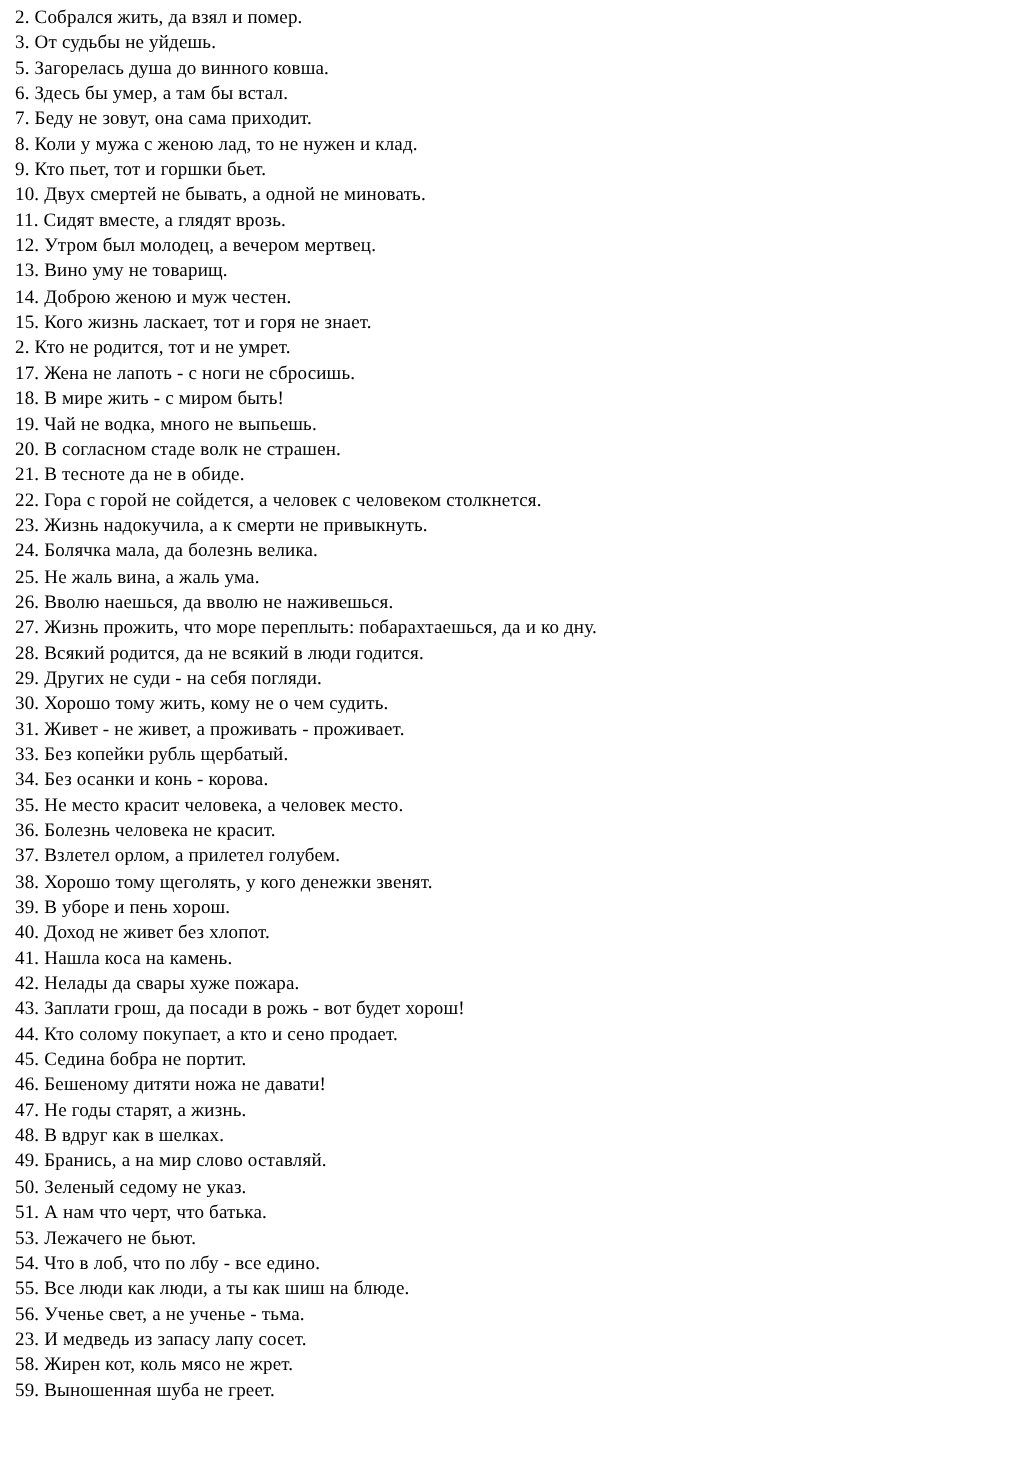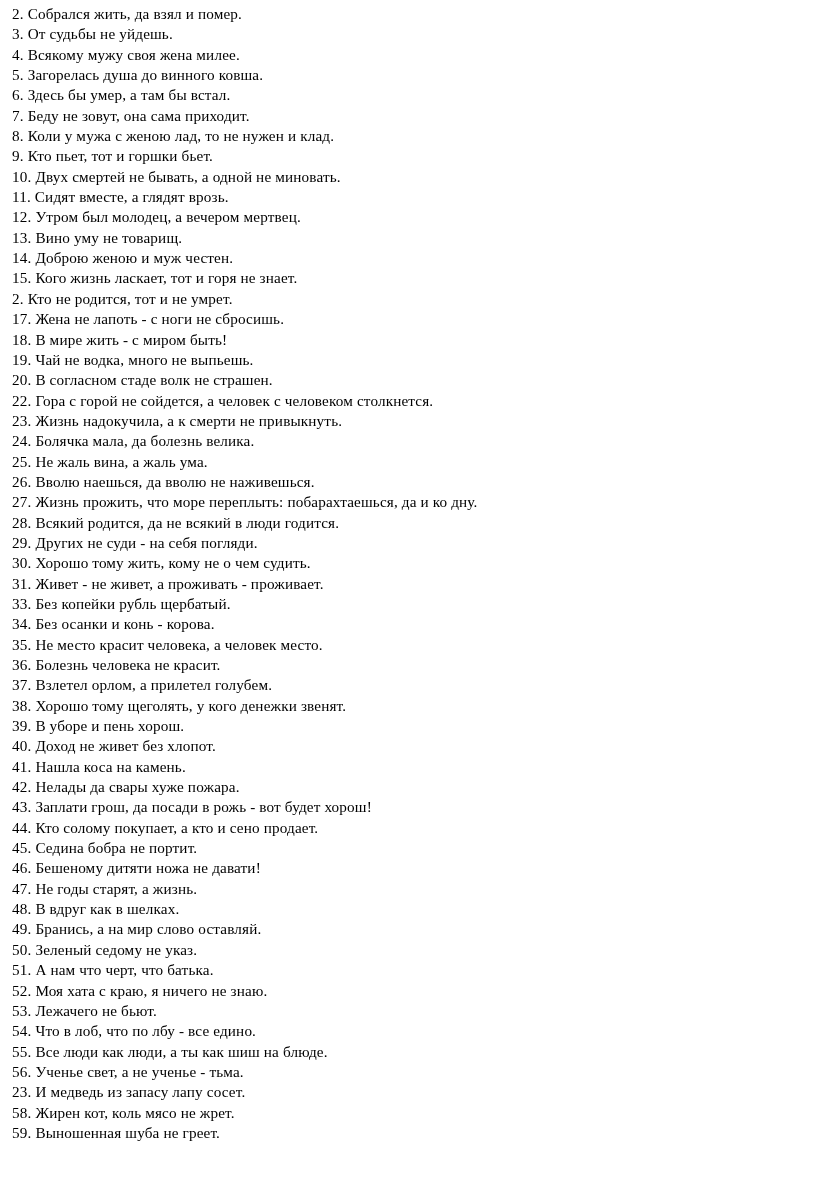--- a/index.html
+++ b/index.html
@@ -39,37 +39,37 @@
     display: inline;
   }
 </style>
 </head>
 <body>
 
 <div class="page">
   <ul class="proverb-list" id="proverb-list">
       <li class="proverb-item"><span class="proverb-num">2.</span> <span class="proverb-text">Собрался жить, да взял и помер.</span></li>
       <li class="proverb-item"><span class="proverb-num">3.</span> <span class="proverb-text">От судьбы не уйдешь.</span></li>
-      <li class="proverb-item"><span class="proverb-num">4.</span> <span class="proverb-text">Всякому мужу своя жена милее.</span></li>
       <li class="proverb-item"><span class="proverb-num">5.</span> <span class="proverb-text">Загорелась душа до винного ковша.</span></li>
       <li class="proverb-item"><span class="proverb-num">6.</span> <span class="proverb-text">Здесь бы умер, а там бы встал.</span></li>
       <li class="proverb-item"><span class="proverb-num">7.</span> <span class="proverb-text">Беду не зовут, она сама приходит.</span></li>
       <li class="proverb-item"><span class="proverb-num">8.</span> <span class="proverb-text">Коли у мужа с женою лад, то не нужен и клад.</span></li>
       <li class="proverb-item"><span class="proverb-num">9.</span> <span class="proverb-text">Кто пьет, тот и горшки бьет.</span></li>
       <li class="proverb-item"><span class="proverb-num">10.</span> <span class="proverb-text">Двух смертей не бывать, а одной не миновать.</span></li>
       <li class="proverb-item"><span class="proverb-num">11.</span> <span class="proverb-text">Сидят вместе, а глядят врозь.</span></li>
       <li class="proverb-item"><span class="proverb-num">12.</span> <span class="proverb-text">Утром был молодец, а вечером мертвец.</span></li>
       <li class="proverb-item"><span class="proverb-num">13.</span> <span class="proverb-text">Вино уму не товарищ.</span></li>
       <li class="proverb-item"><span class="proverb-num">14.</span> <span class="proverb-text">Доброю женою и муж честен.</span></li>
       <li class="proverb-item"><span class="proverb-num">15.</span> <span class="proverb-text">Кого жизнь ласкает, тот и горя не знает.</span></li>
       <li class="proverb-item"><span class="proverb-num">2.</span> <span class="proverb-text">Кто не родится, тот и не умрет.</span></li>
       <li class="proverb-item"><span class="proverb-num">17.</span> <span class="proverb-text">Жена не лапоть - с ноги не сбросишь.</span></li>
       <li class="proverb-item"><span class="proverb-num">18.</span> <span class="proverb-text">В мире жить - с миром быть!</span></li>
       <li class="proverb-item"><span class="proverb-num">19.</span> <span class="proverb-text">Чай не водка, много не выпьешь.</span></li>
       <li class="proverb-item"><span class="proverb-num">20.</span> <span class="proverb-text">В согласном стаде волк не страшен.</span></li>
+      <li class="proverb-item"><span class="proverb-num">21.</span> <span class="proverb-text">В тесноте да не в обиде.</span></li>
       <li class="proverb-item"><span class="proverb-num">22.</span> <span class="proverb-text">Гора с горой не сойдется, а человек с человеком столкнется.</span></li>
       <li class="proverb-item"><span class="proverb-num">23.</span> <span class="proverb-text">Жизнь надокучила, а к смерти не привыкнуть.</span></li>
       <li class="proverb-item"><span class="proverb-num">24.</span> <span class="proverb-text">Болячка мала, да болезнь велика.</span></li>
       <li class="proverb-item"><span class="proverb-num">25.</span> <span class="proverb-text">Не жаль вина, а жаль ума.</span></li>
       <li class="proverb-item"><span class="proverb-num">26.</span> <span class="proverb-text">Вволю наешься, да вволю не наживешься.</span></li>
       <li class="proverb-item"><span class="proverb-num">27.</span> <span class="proverb-text">Жизнь прожить, что море переплыть: побарахтаешься, да и ко дну.</span></li>
       <li class="proverb-item"><span class="proverb-num">28.</span> <span class="proverb-text">Всякий родится, да не всякий в люди годится.</span></li>
       <li class="proverb-item"><span class="proverb-num">29.</span> <span class="proverb-text">Других не суди - на себя погляди.</span></li>
       <li class="proverb-item"><span class="proverb-num">30.</span> <span class="proverb-text">Хорошо тому жить, кому не о чем судить.</span></li>
       <li class="proverb-item"><span class="proverb-num">31.</span> <span class="proverb-text">Живет - не живет, а проживать - проживает.</span></li>
@@ -85,21 +85,20 @@
       <li class="proverb-item"><span class="proverb-num">42.</span> <span class="proverb-text">Нелады да свары хуже пожара.</span></li>
       <li class="proverb-item"><span class="proverb-num">43.</span> <span class="proverb-text">Заплати грош, да посади в рожь - вот будет хорош!</span></li>
       <li class="proverb-item"><span class="proverb-num">44.</span> <span class="proverb-text">Кто солому покупает, а кто и сено продает.</span></li>
       <li class="proverb-item"><span class="proverb-num">45.</span> <span class="proverb-text">Седина бобра не портит.</span></li>
       <li class="proverb-item"><span class="proverb-num">46.</span> <span class="proverb-text">Бешеному дитяти ножа не давати!</span></li>
       <li class="proverb-item"><span class="proverb-num">47.</span> <span class="proverb-text">Не годы старят, а жизнь.</span></li>
       <li class="proverb-item"><span class="proverb-num">48.</span> <span class="proverb-text">В вдруг как в шелках.</span></li>
       <li class="proverb-item"><span class="proverb-num">49.</span> <span class="proverb-text">Бранись, а на мир слово оставляй.</span></li>
       <li class="proverb-item"><span class="proverb-num">50.</span> <span class="proverb-text">Зеленый седому не указ.</span></li>
       <li class="proverb-item"><span class="proverb-num">51.</span> <span class="proverb-text">А нам что черт, что батька.</span></li>
-      <li class="proverb-item"><span class="proverb-num">52.</span> <span class="proverb-text">Моя хата с краю, я ничего не знаю.</span></li>
       <li class="proverb-item"><span class="proverb-num">53.</span> <span class="proverb-text">Лежачего не бьют.</span></li>
       <li class="proverb-item"><span class="proverb-num">54.</span> <span class="proverb-text">Что в лоб, что по лбу - все едино.</span></li>
       <li class="proverb-item"><span class="proverb-num">55.</span> <span class="proverb-text">Все люди как люди, а ты как шиш на блюде.</span></li>
       <li class="proverb-item"><span class="proverb-num">56.</span> <span class="proverb-text">Ученье свет, а не ученье - тьма.</span></li>
       <li class="proverb-item"><span class="proverb-num">23.</span> <span class="proverb-text">И медведь из запасу лапу сосет.</span></li>
       <li class="proverb-item"><span class="proverb-num">58.</span> <span class="proverb-text">Жирен кот, коль мясо не жрет.</span></li>
       <li class="proverb-item"><span class="proverb-num">59.</span> <span class="proverb-text">Выношенная шуба не греет.</span></li>
     </ul>
 </div>
 

